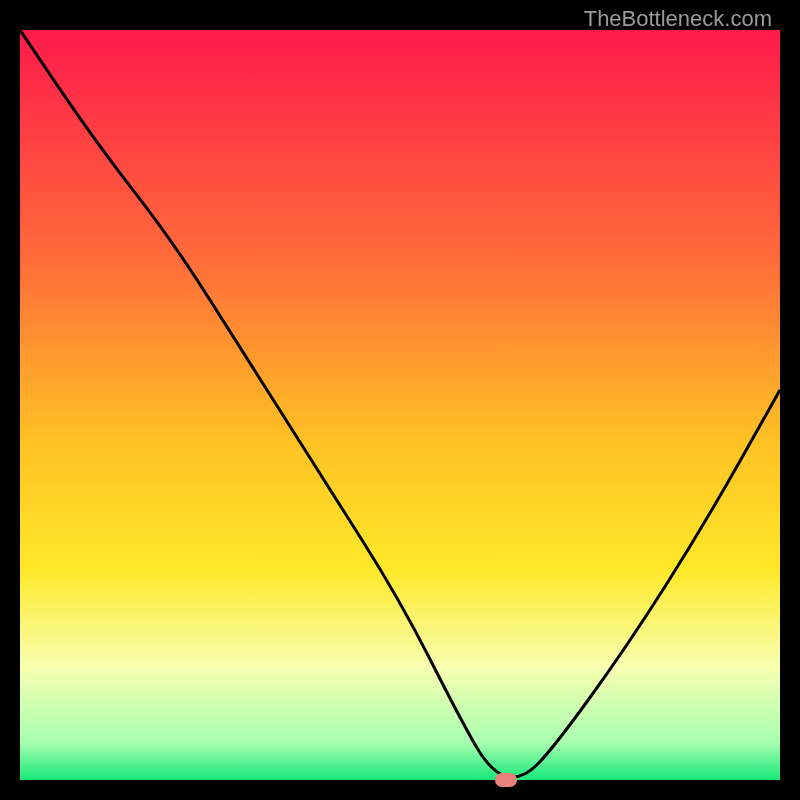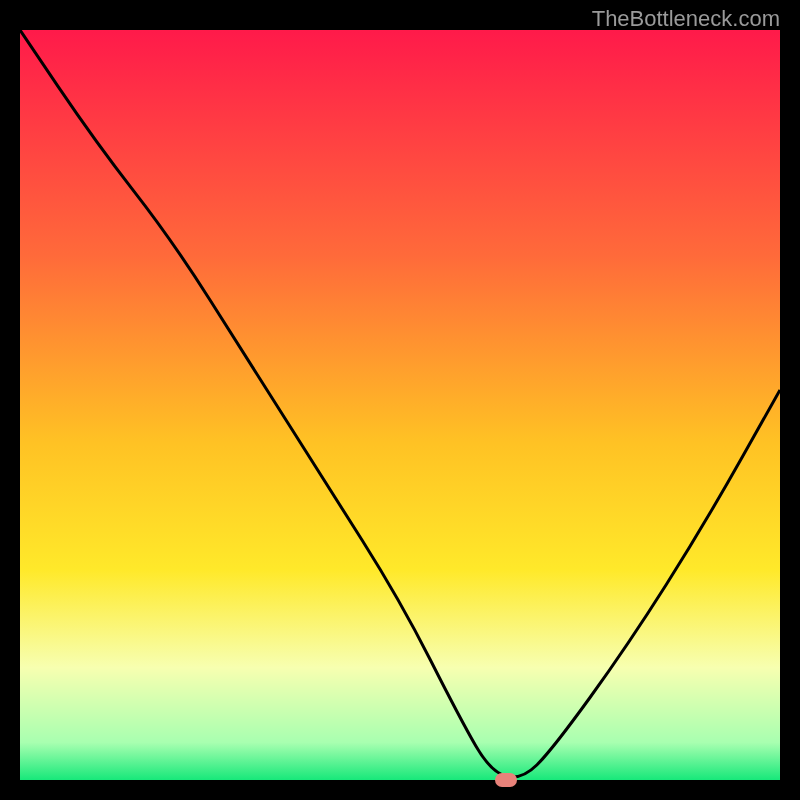--- a/index.html
+++ b/index.html
@@ -7,21 +7,21 @@
     padding: 0;
     width: 800px;
     height: 800px;
     background: #000;
     font-family: Arial, sans-serif;
     position: relative;
   }
   .watermark {
     position: absolute;
     top: 6px;
-    right: 20px;
+    right: 28px;
     color: #9a9a9a;
     font-size: 22px;
     z-index: 10;
     text-align: center;
   }
   .chart-area {
     position: absolute;
     left: 20px;
     top: 30px;
     width: 760px;

